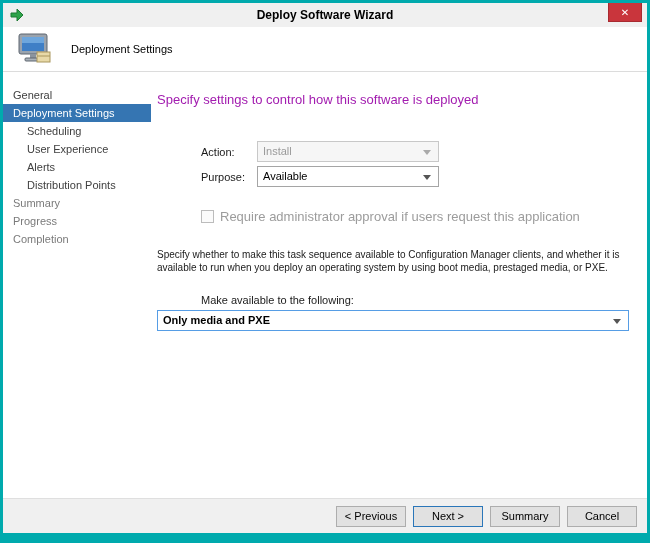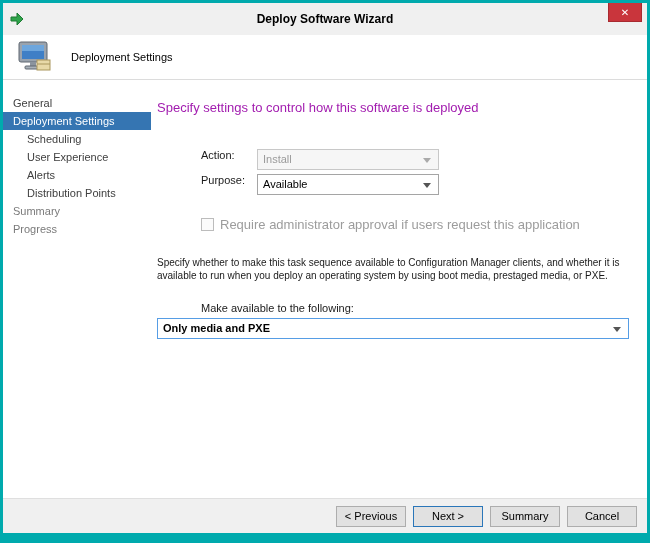--- a/index.html
+++ b/index.html
@@ -9,21 +9,21 @@
   .window{
     width:650px; height:543px;
     border:3px solid #00aaad; border-bottom-width:10px;
     background:#ffffff;
     display:flex; flex-direction:column;
     position:relative;
   }
 
   
   .titlebar{
-    height:32px; background:#f0f0f0;
+    height:24px; background:#f0f0f0;
     display:flex; align-items:center;
     position:relative; flex:0 0 auto;
   }
   .title-icon{ margin-left:6px; width:16px; height:16px; display:inline-flex; }
   .title-text{
     position:absolute; left:0; right:0; text-align:center;
     font-size:12px; font-weight:bold; color:#000;
   }
   .close-btn{
     position:absolute; right:5px; top:0; width:34px; height:19px;
@@ -48,21 +48,21 @@
   .side-item.indent{ padding-left:24px; }
   .side-item.selected{ background:#3575b2; color:#ffffff; }
   .side-item.future{ color:#7a7a7a; }
 
   .content{ flex:1 1 auto; padding:20px 22px 0 6px; font-size:11px; color:#1a1a1a; position:relative; }
   .content h1{
     font-size:13px; font-weight:normal; color:#a21caf; margin-bottom:0;
   }
 
   .form-block{ margin-left:44px; margin-top:34px; }
-  .form-row{ display:flex; align-items:flex-start; margin-bottom:4px; }
+  .form-row{ display:flex; align-items:center; margin-bottom:4px; }
   .form-row label{ width:56px; font-size:11px; color:#1a1a1a; }
 
   .combo{
     position:relative; height:21px; border:1px solid #a5a5a5; background:#fff;
     font-size:11px; line-height:19px; padding-left:5px; color:#000;
     width:182px;
   }
   .combo .arrow{
     position:absolute; right:7px; top:8px; width:0; height:0;
     border-left:4px solid transparent; border-right:4px solid transparent;
@@ -133,20 +133,21 @@
 
     <nav class="sidebar">
       <div class="side-item">General</div>
       <div class="side-item selected">Deployment Settings</div>
       <div class="side-item indent">Scheduling</div>
       <div class="side-item indent">User Experience</div>
       <div class="side-item indent">Alerts</div>
       <div class="side-item indent">Distribution Points</div>
       <div class="side-item future">Summary</div>
       <div class="side-item future">Progress</div>
+      <div class="side-item future">Completion</div>
     </nav>
 
     <div class="content">
       <h1>Specify settings to control how this software is deployed</h1>
 
       <div class="form-block">
         <div class="form-row">
           <label>Action:</label>
           <div class="combo disabled">
             <span>Install</span>

